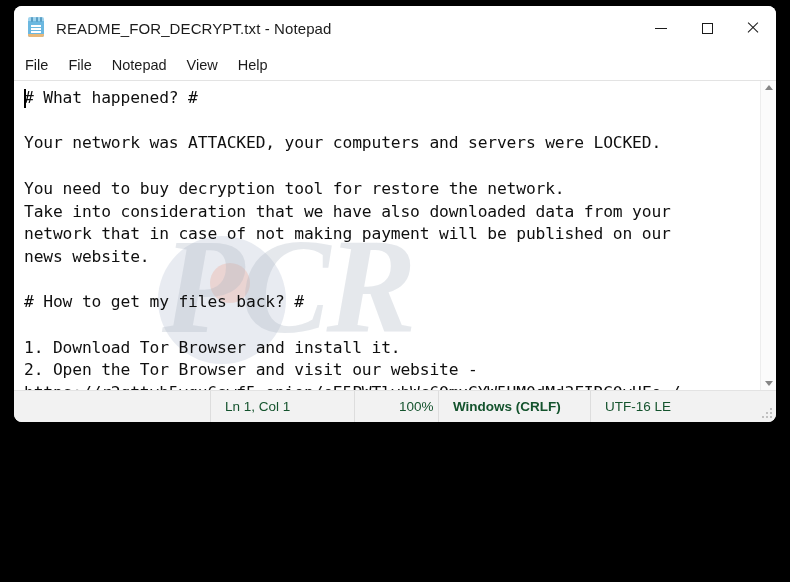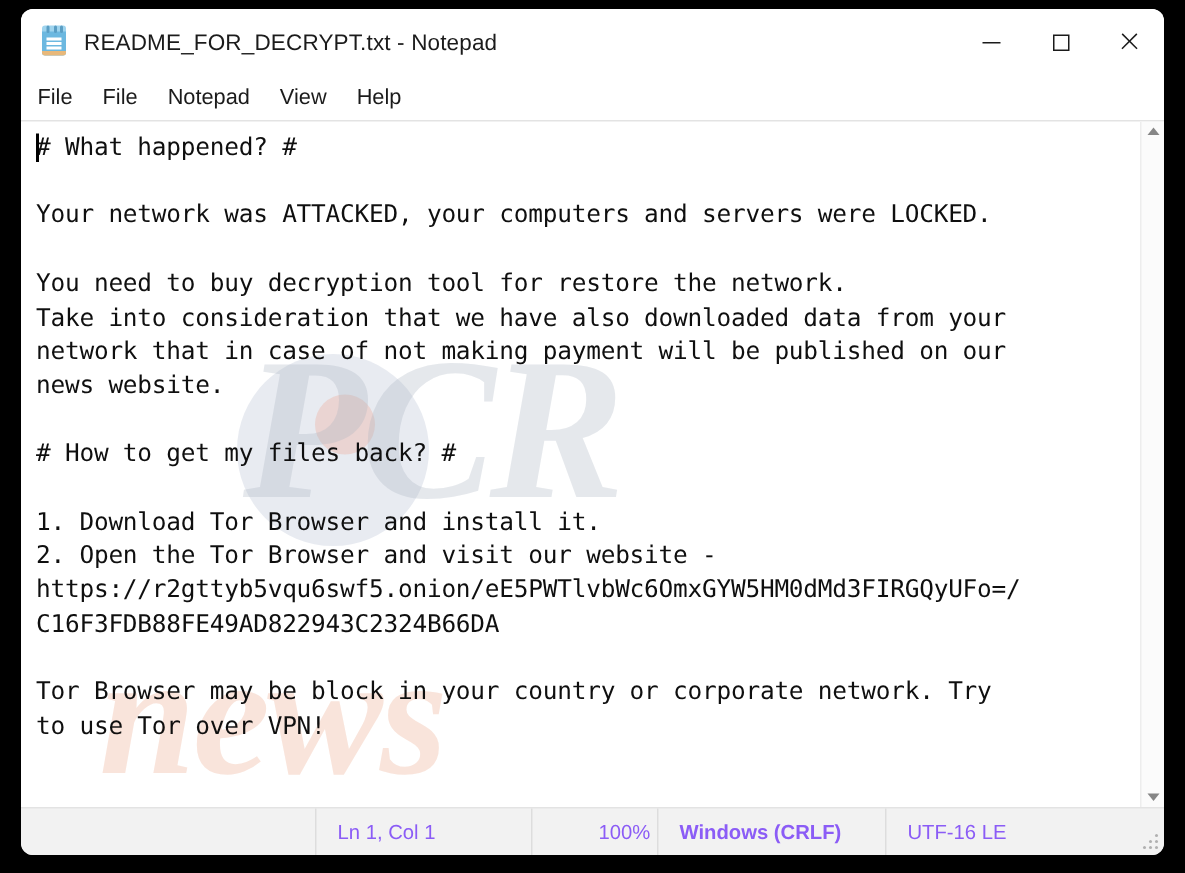--- a/index.html
+++ b/index.html
@@ -19,21 +19,21 @@
     height: 582px;
     background: #000000;
   }
 
   
   #window {
     position: absolute;
     left: 14px;
     top: 6px;
     width: 762px;
-    height: 564px;
+    height: 416px;
     background: #ffffff;
     border-radius: 8px;
     overflow: hidden;
     display: flex;
     flex-direction: column;
   }
 
   
   .titlebar {
     height: 44px;
@@ -269,21 +269,21 @@
 
   
   .statusbar {
     height: 32px;
     background: #f2f2f2;
     border-top: 1px solid #e3e3e3;
     display: flex;
     align-items: flex-start;
     flex: 0 0 auto;
     font-size: 13.5px;
-    color: #8b5cf6;
+    color: #14532d;
     position: relative;
   }
   .sb-spacer { width: 196px; flex: 0 0 auto; height: 100%; }
   .sb-cell {
     height: 100%;
     display: flex;
     align-items: center;
     border-left: 1px solid #dddddd;
     padding: 0 14px;
     white-space: nowrap;

